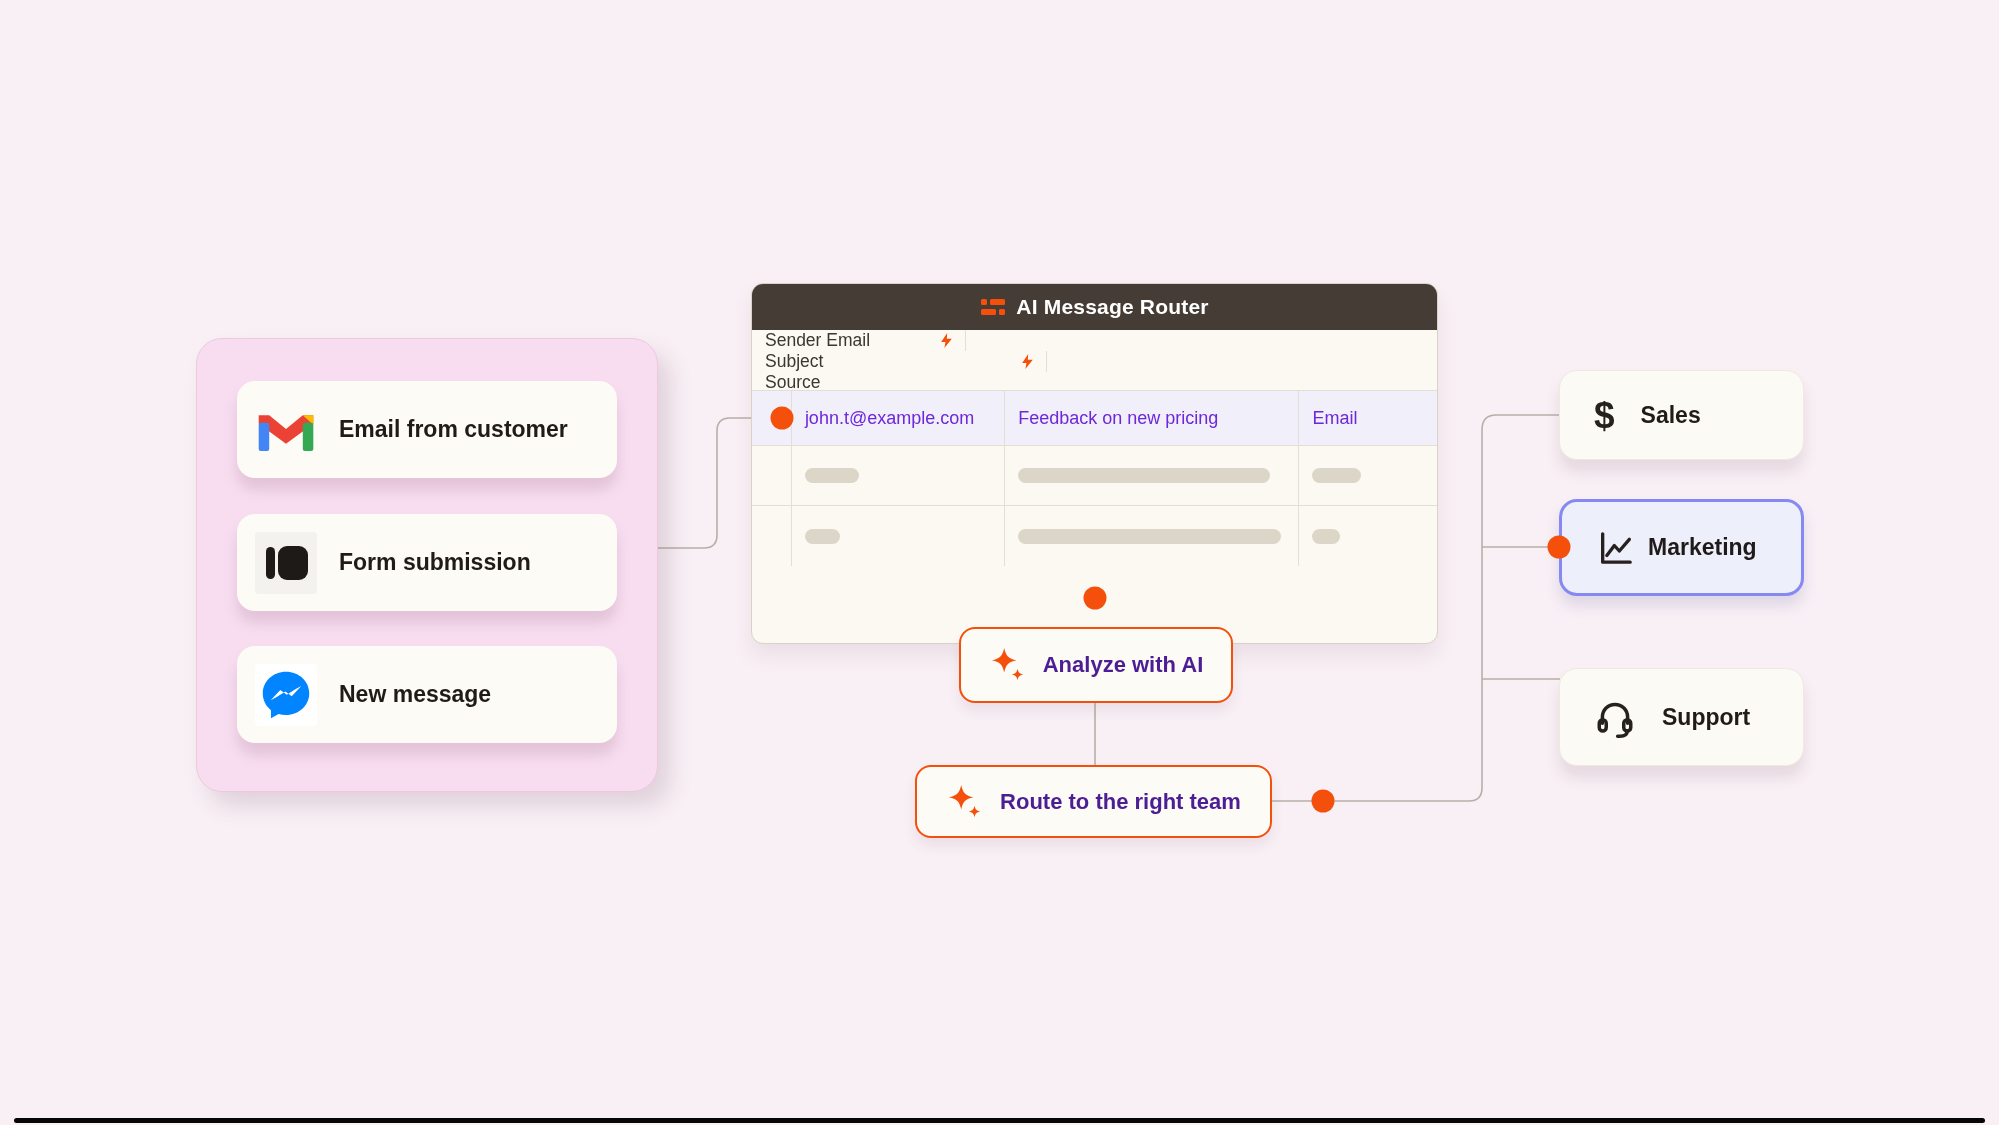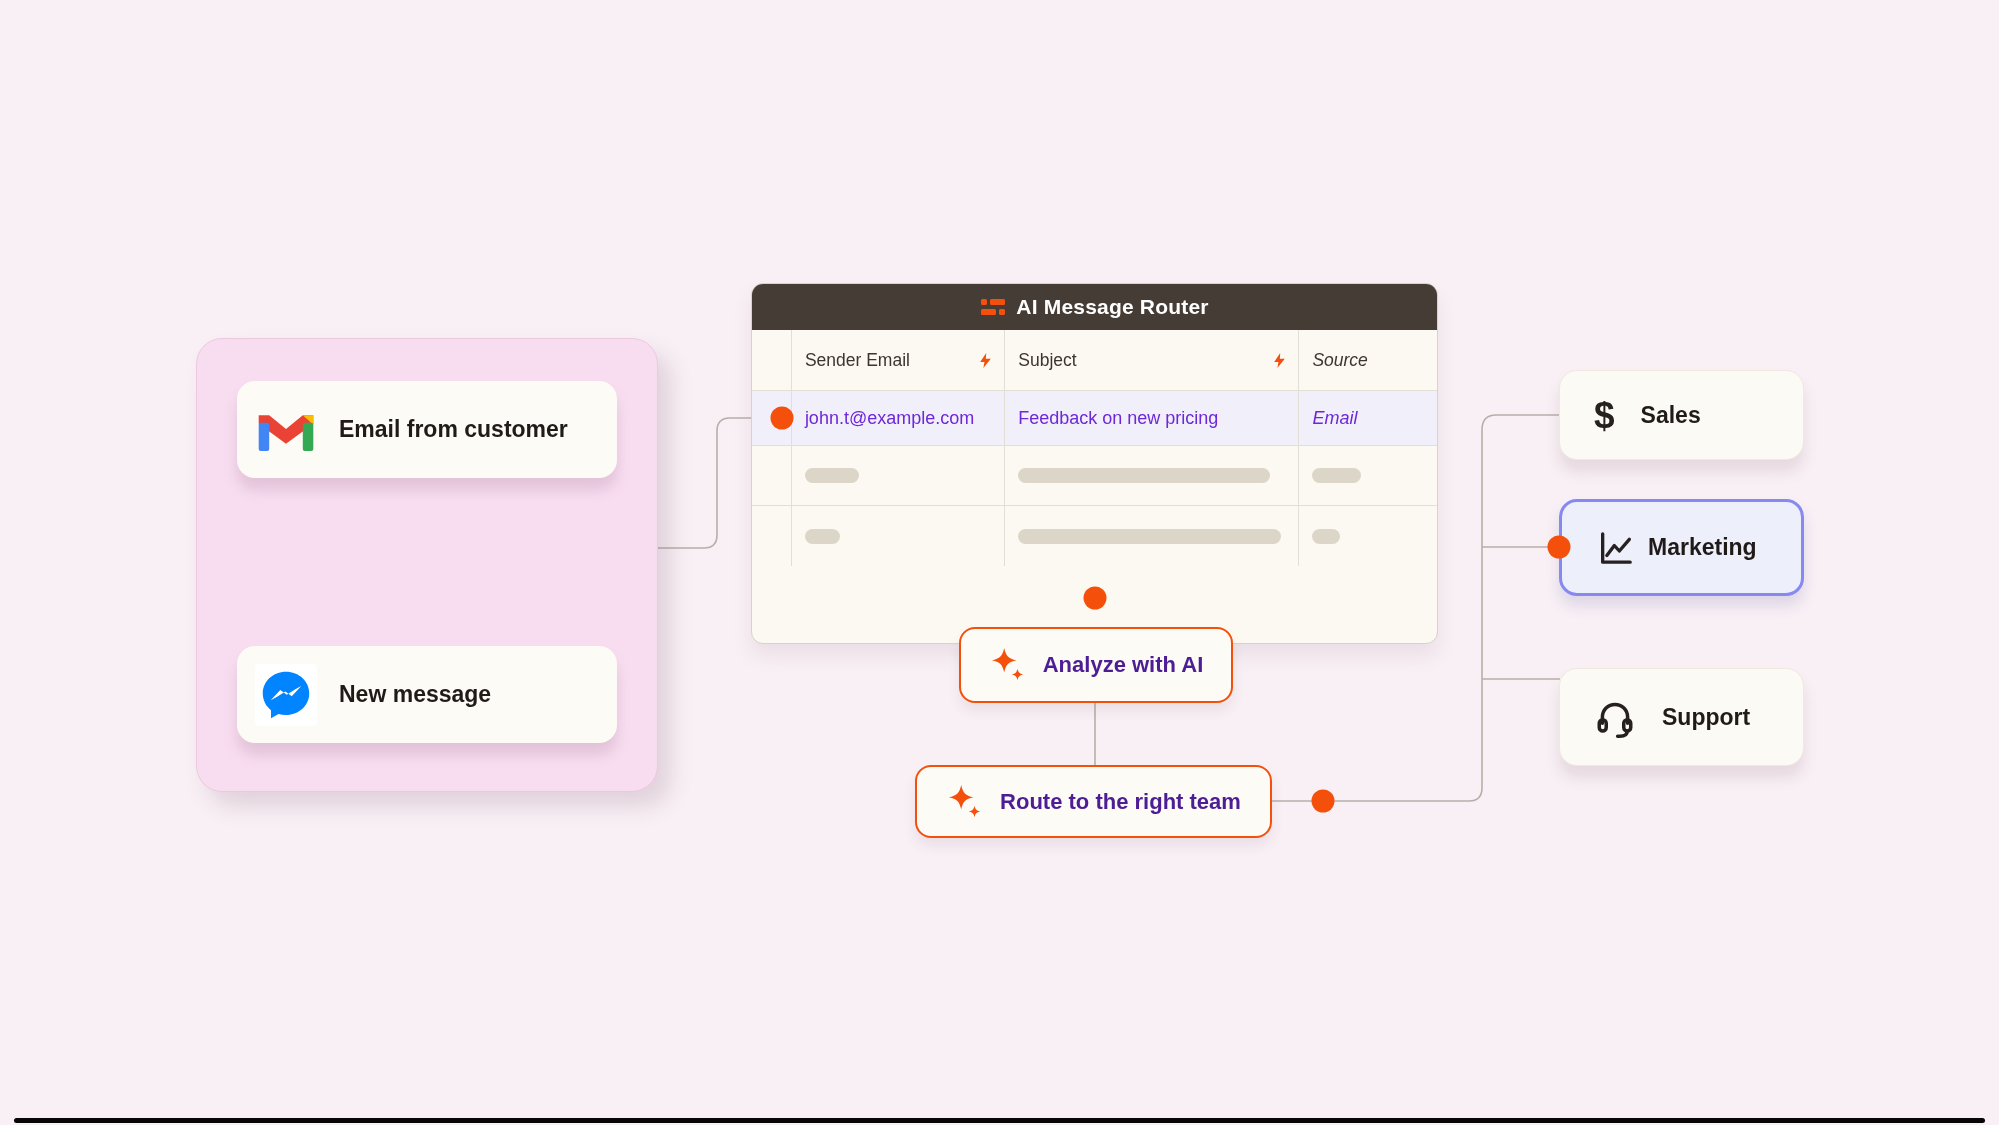--- a/index.html
+++ b/index.html
@@ -47,22 +47,22 @@
   .rtable-header{
     height:46px;background:#453c36;display:flex;align-items:center;justify-content:center;gap:10px;
   }
   .rtable-title{color:#ffffff;font-size:21px;font-weight:700;letter-spacing:.2px;}
   .trow{display:flex;width:100%;box-sizing:border-box;}
   .tcell{box-sizing:border-box;border-right:1px solid #e4dfd4;display:flex;align-items:center;padding-left:13px;}
   .tcell:last-child{border-right:none;}
   .c-handle{width:40px;padding-left:0;}
   .c-sender{width:214px;}
   .c-subject{width:295px;}
-  .c-source{width:138px;font-style:italic;}
-  .thead{height:61px;border-bottom:1px solid #e4dfd4;background:#fbf9f2;}
+  .c-source{width:138px;}
+  .thead{height:61px;border-bottom:1px solid #e4dfd4;background:#fbf9f2;flex-direction:column;}
   .thead .tcell{font-size:17.5px;color:#3c362f;}
   .thead .hlabel{flex:1;}
   .thead .bolt{margin-right:10px;display:flex;}
   .row-live{height:55px;background:#f1effa;border-bottom:1px solid #e4dfd4;font-size:18px;color:#6d28d9;}
   .row-skel{height:60px;background:#fbf9f2;}
   .row-skel.mid{border-bottom:1px solid #e4dfd4;}
   .pill{height:15px;border-radius:8px;background:#dcd6c8;}
 
   
   .step{
@@ -118,20 +118,29 @@
         <svg width="56" height="42" viewBox="0 0 52 40">
           <polygon points="0,6 10,6 26,19 42,6 52,6 52,14 26,33 0,14" fill="#ea4335"></polygon>
           <polygon points="42,6 52,6 52,15" fill="#fbbc04"></polygon>
           <rect x="0" y="13" width="10" height="27" rx="2" fill="#4285f4"></rect>
           <rect x="42" y="13" width="10" height="27" rx="2" fill="#34a853"></rect>
         </svg>
       </span>
       <span class="src-label">Email from customer</span>
     </div>
 
+    <div class="src-card c1">
+      <span class="icon-tile form-bg">
+        <svg width="44" height="34" viewBox="0 0 44 34">
+          <rect x="2" y="1" width="9" height="32" rx="4.5" fill="#1d1a17"></rect>
+          <rect x="14" y="0" width="30" height="34" rx="9" fill="#1d1a17"></rect>
+        </svg>
+      </span>
+      <span class="src-label">Form submission</span>
+    </div>
 
     <div class="src-card c2">
       <span class="icon-tile msgr-bg">
         <svg width="54" height="54" viewBox="0 0 36 36">
           <path d="M18 2.5C9.4 2.5 2.5 8.9 2.5 16.9c0 4.6 2.1 8.6 5.5 11.3v5.3l5-2.8c1.6.4 3.2.7 5 .7 8.6 0 15.5-6.4 15.5-14.5S26.6 2.5 18 2.5z" fill="#0084ff"></path>
           <polygon points="7.8,21.5 14.2,14.6 18.5,17.9 24.2,14.2 28.2,12 21.8,18.9 17.6,15.7 11.8,19.4" fill="#ffffff"></polygon>
         </svg>
       </span>
       <span class="src-label">New message</span>
     </div>

